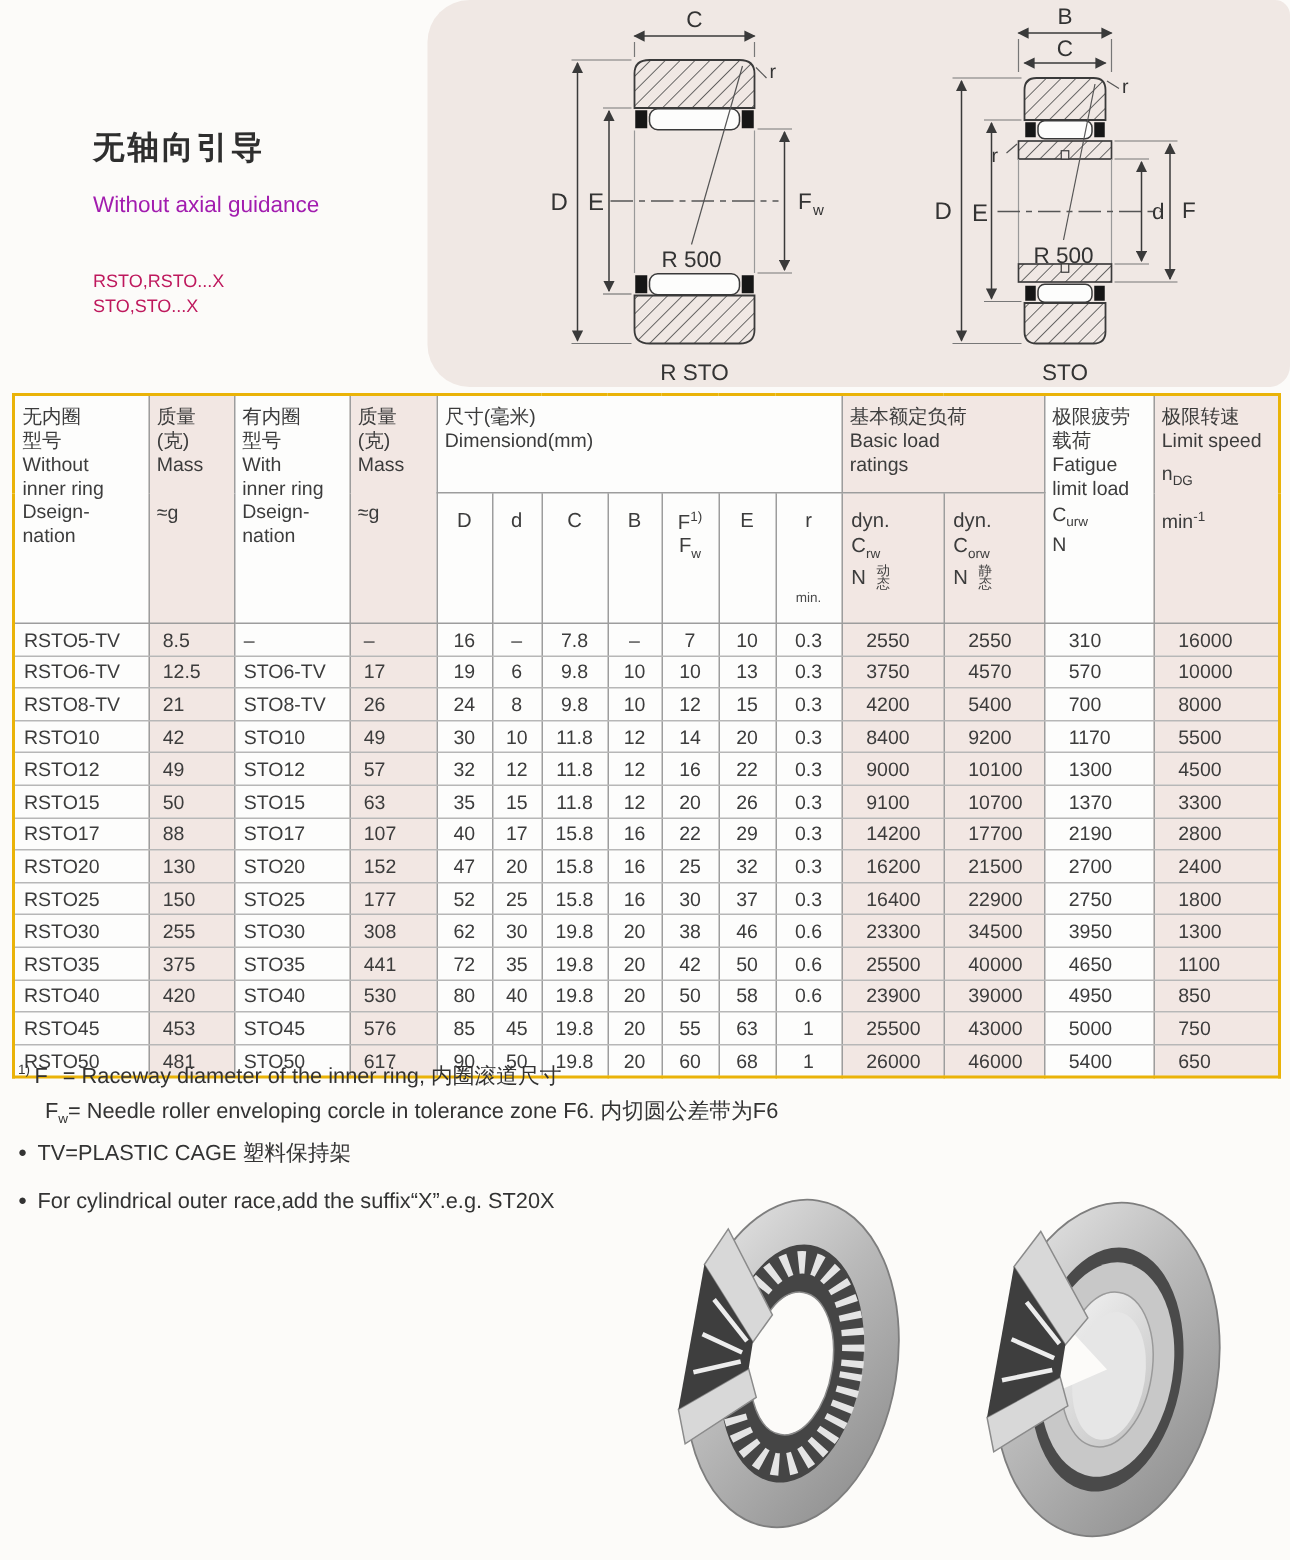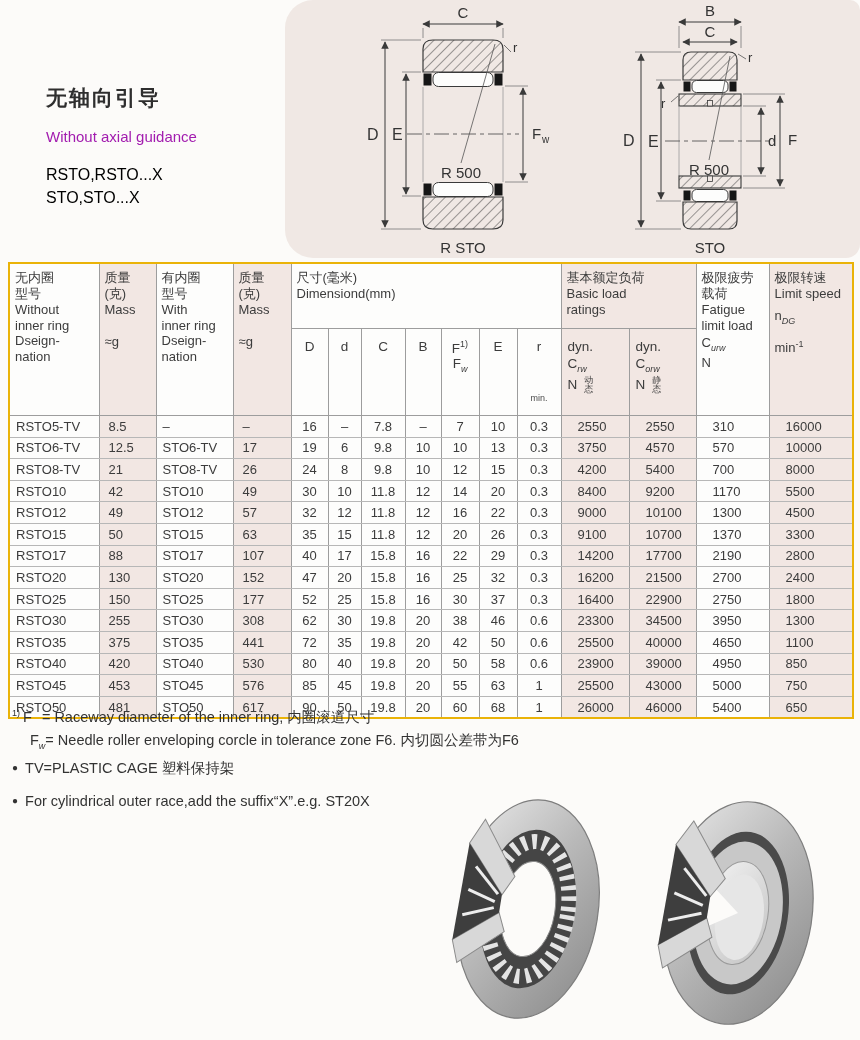--- a/index.html
+++ b/index.html
@@ -7,42 +7,42 @@
   .page{position:relative;width:860px;height:1040px;background:#fcfbf9;overflow:hidden;color:#3c3c3c;}
 
   
   .panel{position:absolute;left:285px;top:0;width:575px;height:258px;background:#f0e8e4;
          border-radius:28px 10px 14px 28px;}
   .diag{position:absolute;top:2px;}
   .diag-left{left:38px;}
   .diag-right{left:294px;}
 
   
-  .titleblock{position:absolute;left:46px;top:84px;}
+  .titleblock{position:absolute;left:62px;top:84px;}
   .title-cn{font-size:21px;font-weight:bold;letter-spacing:2px;color:#2e2e2e;}
   .title-en{font-size:15px;margin-top:16px;color:#a21caf;}
-  .series{margin-top:18px;font-size:16px;line-height:1.45;color:#000000;}
+  .series{margin-top:34px;font-size:12px;line-height:1.45;color:#be185d;}
 
   
   .dtable{position:absolute;left:8px;top:262px;border-collapse:collapse;table-layout:fixed;
           width:844px;font-size:13px;color:#3c3c3c;}
   .dtable th,.dtable td{border:1px solid #9d9d9d;font-weight:normal;padding:0 3px;background:#fdfdfc;}
   .dtable{border:2px solid #eab308;}
   .dtable thead th{vertical-align:top;text-align:left;}
   .pink{background:#f2e7e3 !important;}
   .preline{white-space:pre-line;line-height:1.22;}
   .h1 th{height:58px;padding-top:6px;padding-left:5px;font-size:13px;}
   .h2 th{height:76px;padding-top:10px;font-size:13.5px;}
   .h2 .dimh{text-align:center;}
   .mass-unit{margin-top:16px;}
   .rcell{display:flex;flex-direction:column;justify-content:space-between;height:64px;align-items:center;}
   .rmin{font-size:9px;color:#4a4a4a;}
   .cnstack{display:inline-flex;flex-direction:column;font-size:9px;line-height:9.5px;margin-left:7px;vertical-align:middle;}
   .symline{margin-top:2px;}
-  sub{font-size:9px;font-style:italic;} sup{font-size:9px;}
+  sub{font-size:9px;} sup{font-size:9px;}
   .dtable tbody td{height:20.6px;text-align:center;border-top:1px solid #b7b7b7;border-bottom:1px solid #b7b7b7;}
   .dtable tbody td.desig{text-align:left;padding-left:6px;}
   .dtable tbody td.massv{text-align:left;padding-left:9px;}
   .dtable tbody td.loadv{text-align:left;padding-left:16px;}
 
   
   .fnote{position:absolute;font-size:14.5px;color:#333;}
   .fn-sup{font-size:9px;vertical-align:super;margin-right:3px;}
   .blt{font-size:10px;vertical-align:2px;margin-right:7px;}
 

